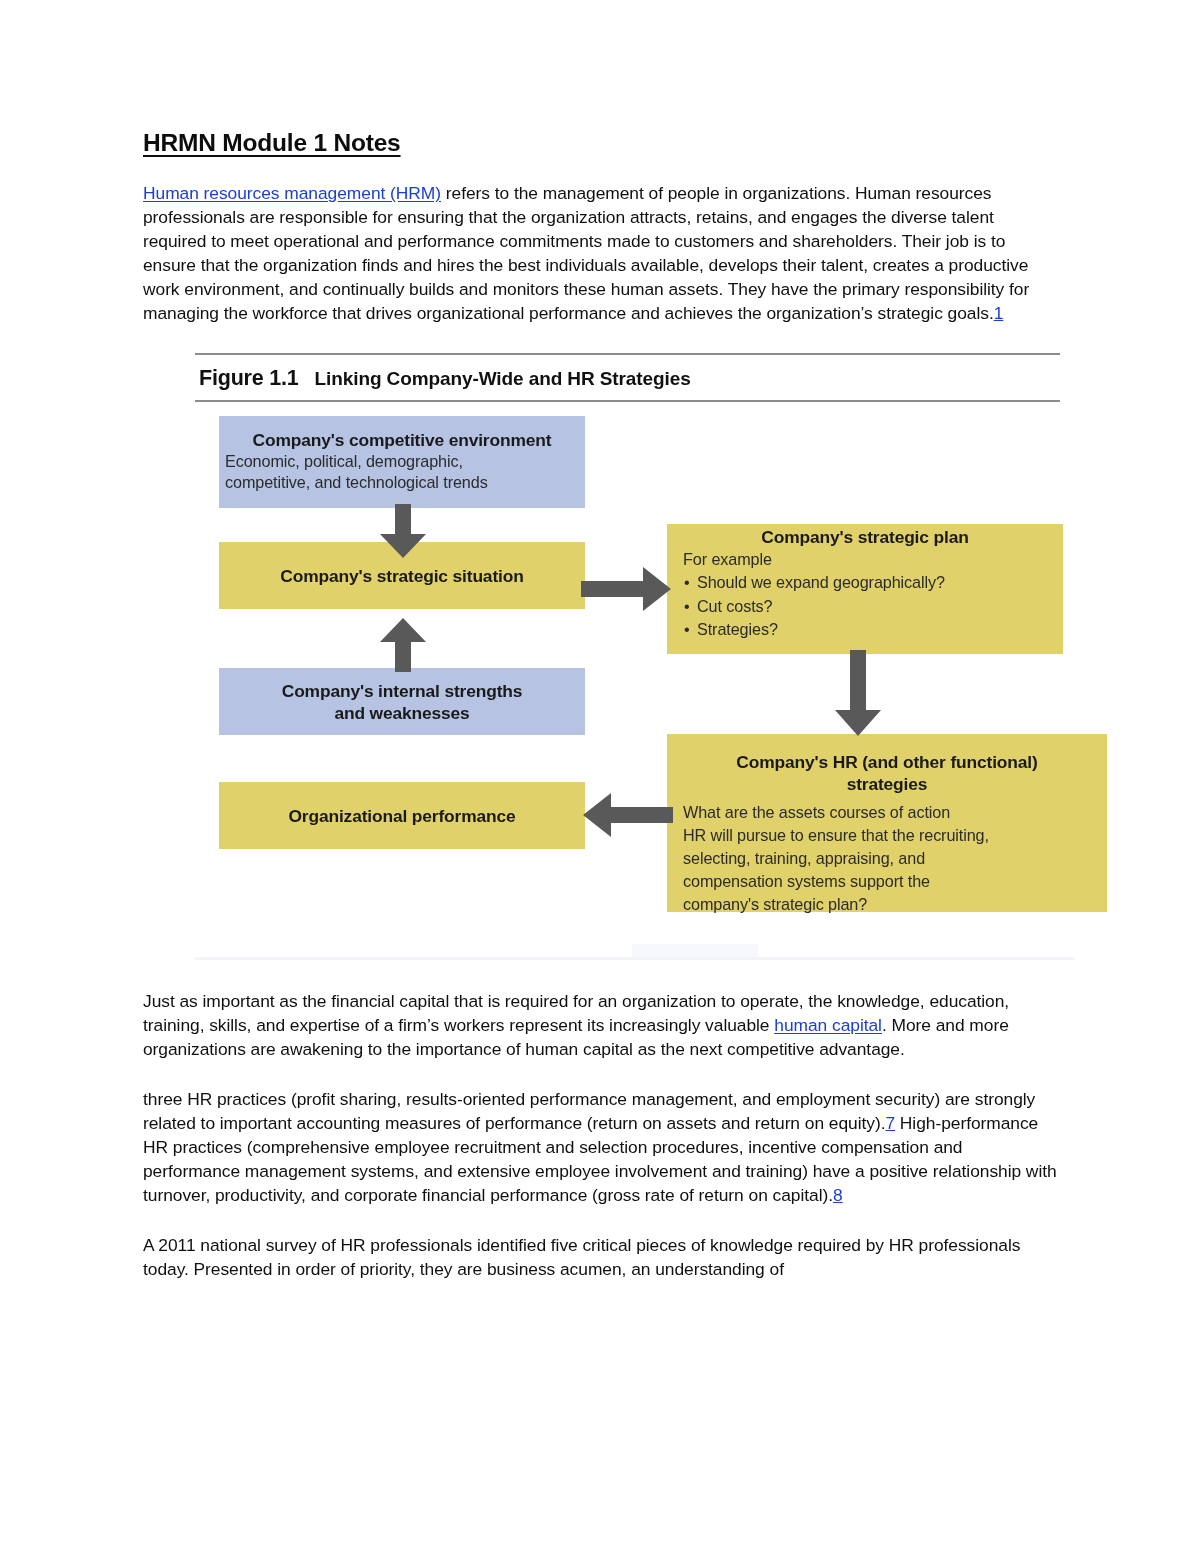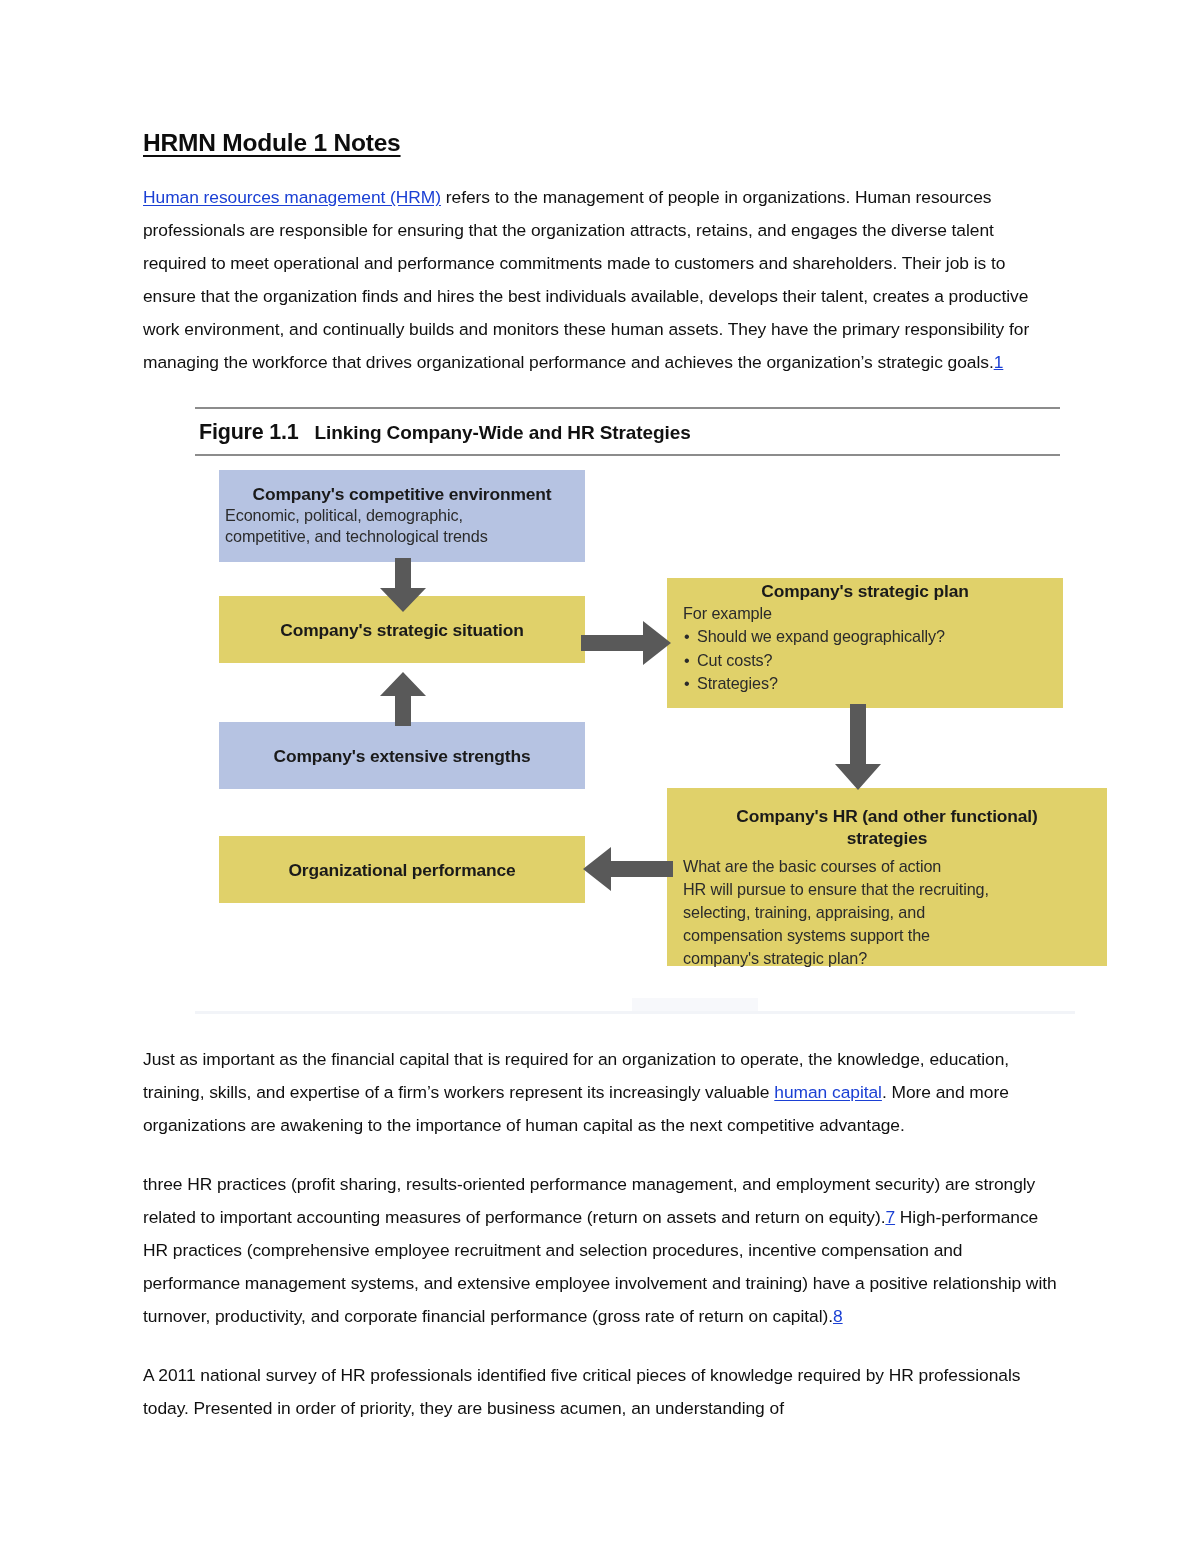--- a/index.html
+++ b/index.html
@@ -37,21 +37,21 @@
     text-decoration: underline;
     text-underline-offset: 4px;
     margin: 0 0 24px 0;
     line-height: 1.2;
     color: #0d0d0d;
   }
 
   
   p.body-para {
     font-size: 17.4px;
-    line-height: 33px;
+    line-height: 24px;
     margin: 0 0 26px 0;
     text-align: left;
     color: #101010;
     letter-spacing: -0.05px;
   }
   a.doc-link {
     color: #1a3fd4;
     text-decoration: underline;
     text-underline-offset: 2px;
   }
@@ -205,41 +205,42 @@
           <div class="bx-head">Company's competitive environment</div>
           <div class="bx-sub">Economic, political, demographic,</div>
           <div class="bx-sub">competitive, and technological trends</div>
         </div>
 
         <div class="dbox gold" id="box-sit">
           <div class="bx-head">Company's strategic situation</div>
         </div>
 
         <div class="dbox blue" id="box-weak">
-          <div class="bx-head">Company's extensive strengths</div>
+          <div class="bx-head">Company's internal strengths</div>
+          <div class="bx-head">and weaknesses</div>
         </div>
 
         <div class="dbox gold" id="box-perf">
           <div class="bx-head">Organizational performance</div>
         </div>
 
         <div class="dbox gold" id="box-plan">
           <div class="bx-head">Company's strategic plan</div>
           <div class="bx-left">For example</div>
           <ul class="bx-list">
             <li>Should we expand geographically?</li>
             <li>Cut costs?</li>
             <li>Strategies?</li>
           </ul>
         </div>
 
         <div class="dbox gold" id="box-hr">
           <div class="bx-head">Company's HR (and other functional)</div>
           <div class="bx-head">strategies</div>
-          <div class="bx-left" style="margin-top:6px;">What are the basic courses of action</div>
+          <div class="bx-left" style="margin-top:6px;">What are the assets courses of action</div>
           <div class="bx-left">HR will pursue to ensure that the recruiting,</div>
           <div class="bx-left">selecting, training, appraising, and</div>
           <div class="bx-left">compensation systems support the</div>
           <div class="bx-left">company's strategic plan?</div>
         </div>
 
         <div class="arrow" style="left:173px; top:88px;">
           <svg width="70" height="56" viewBox="0 0 70 56">
             <polygon points="27,0 43,0 43,30 58,30 35,54 12,30 27,30" fill="#595959"></polygon>
           </svg>

